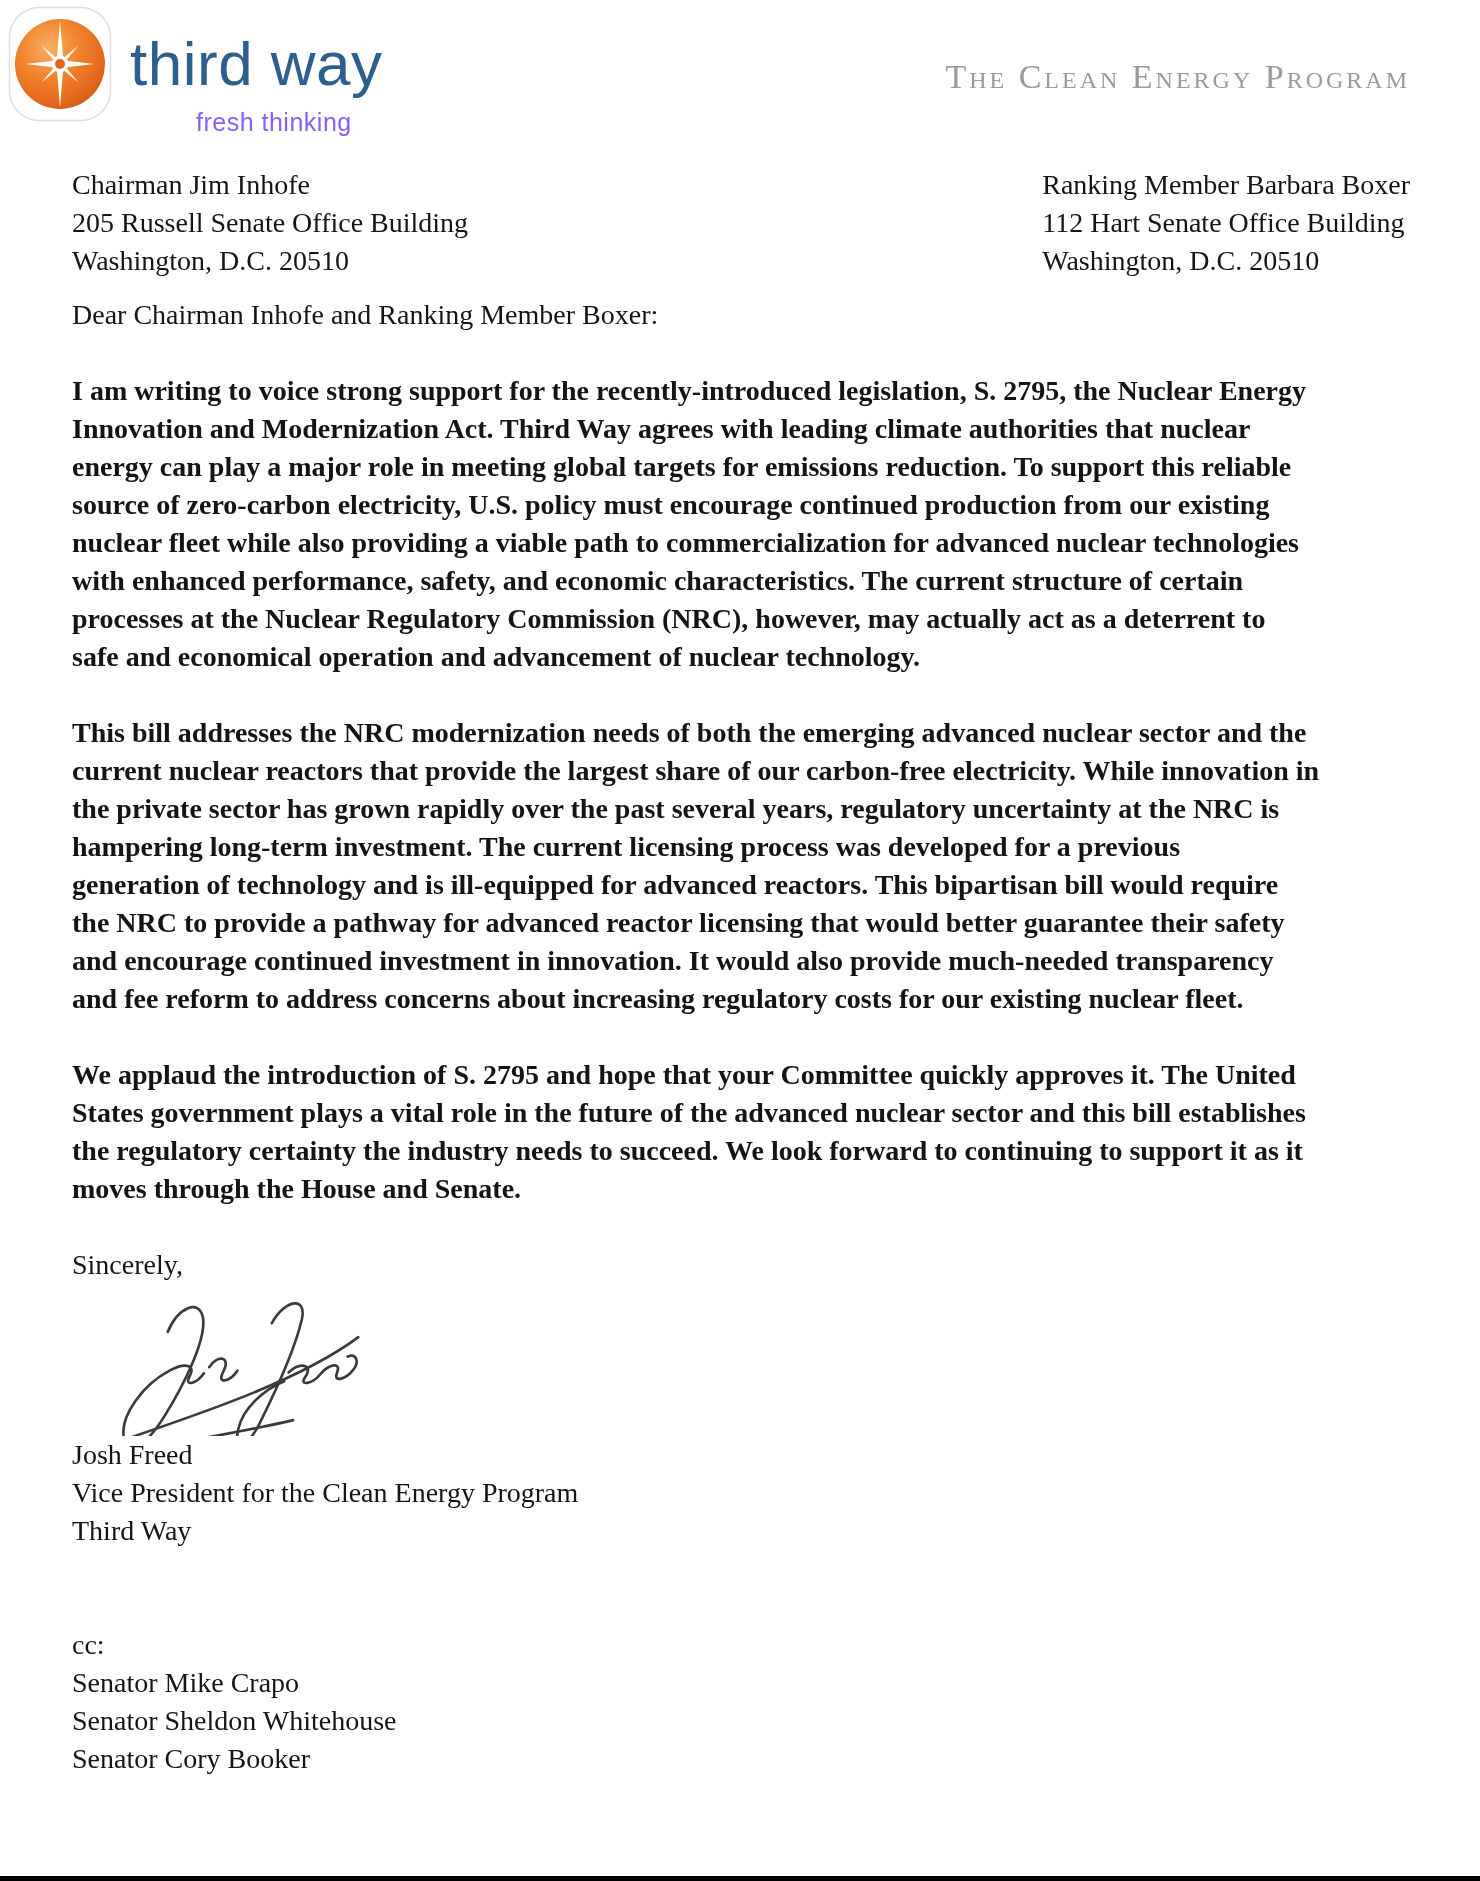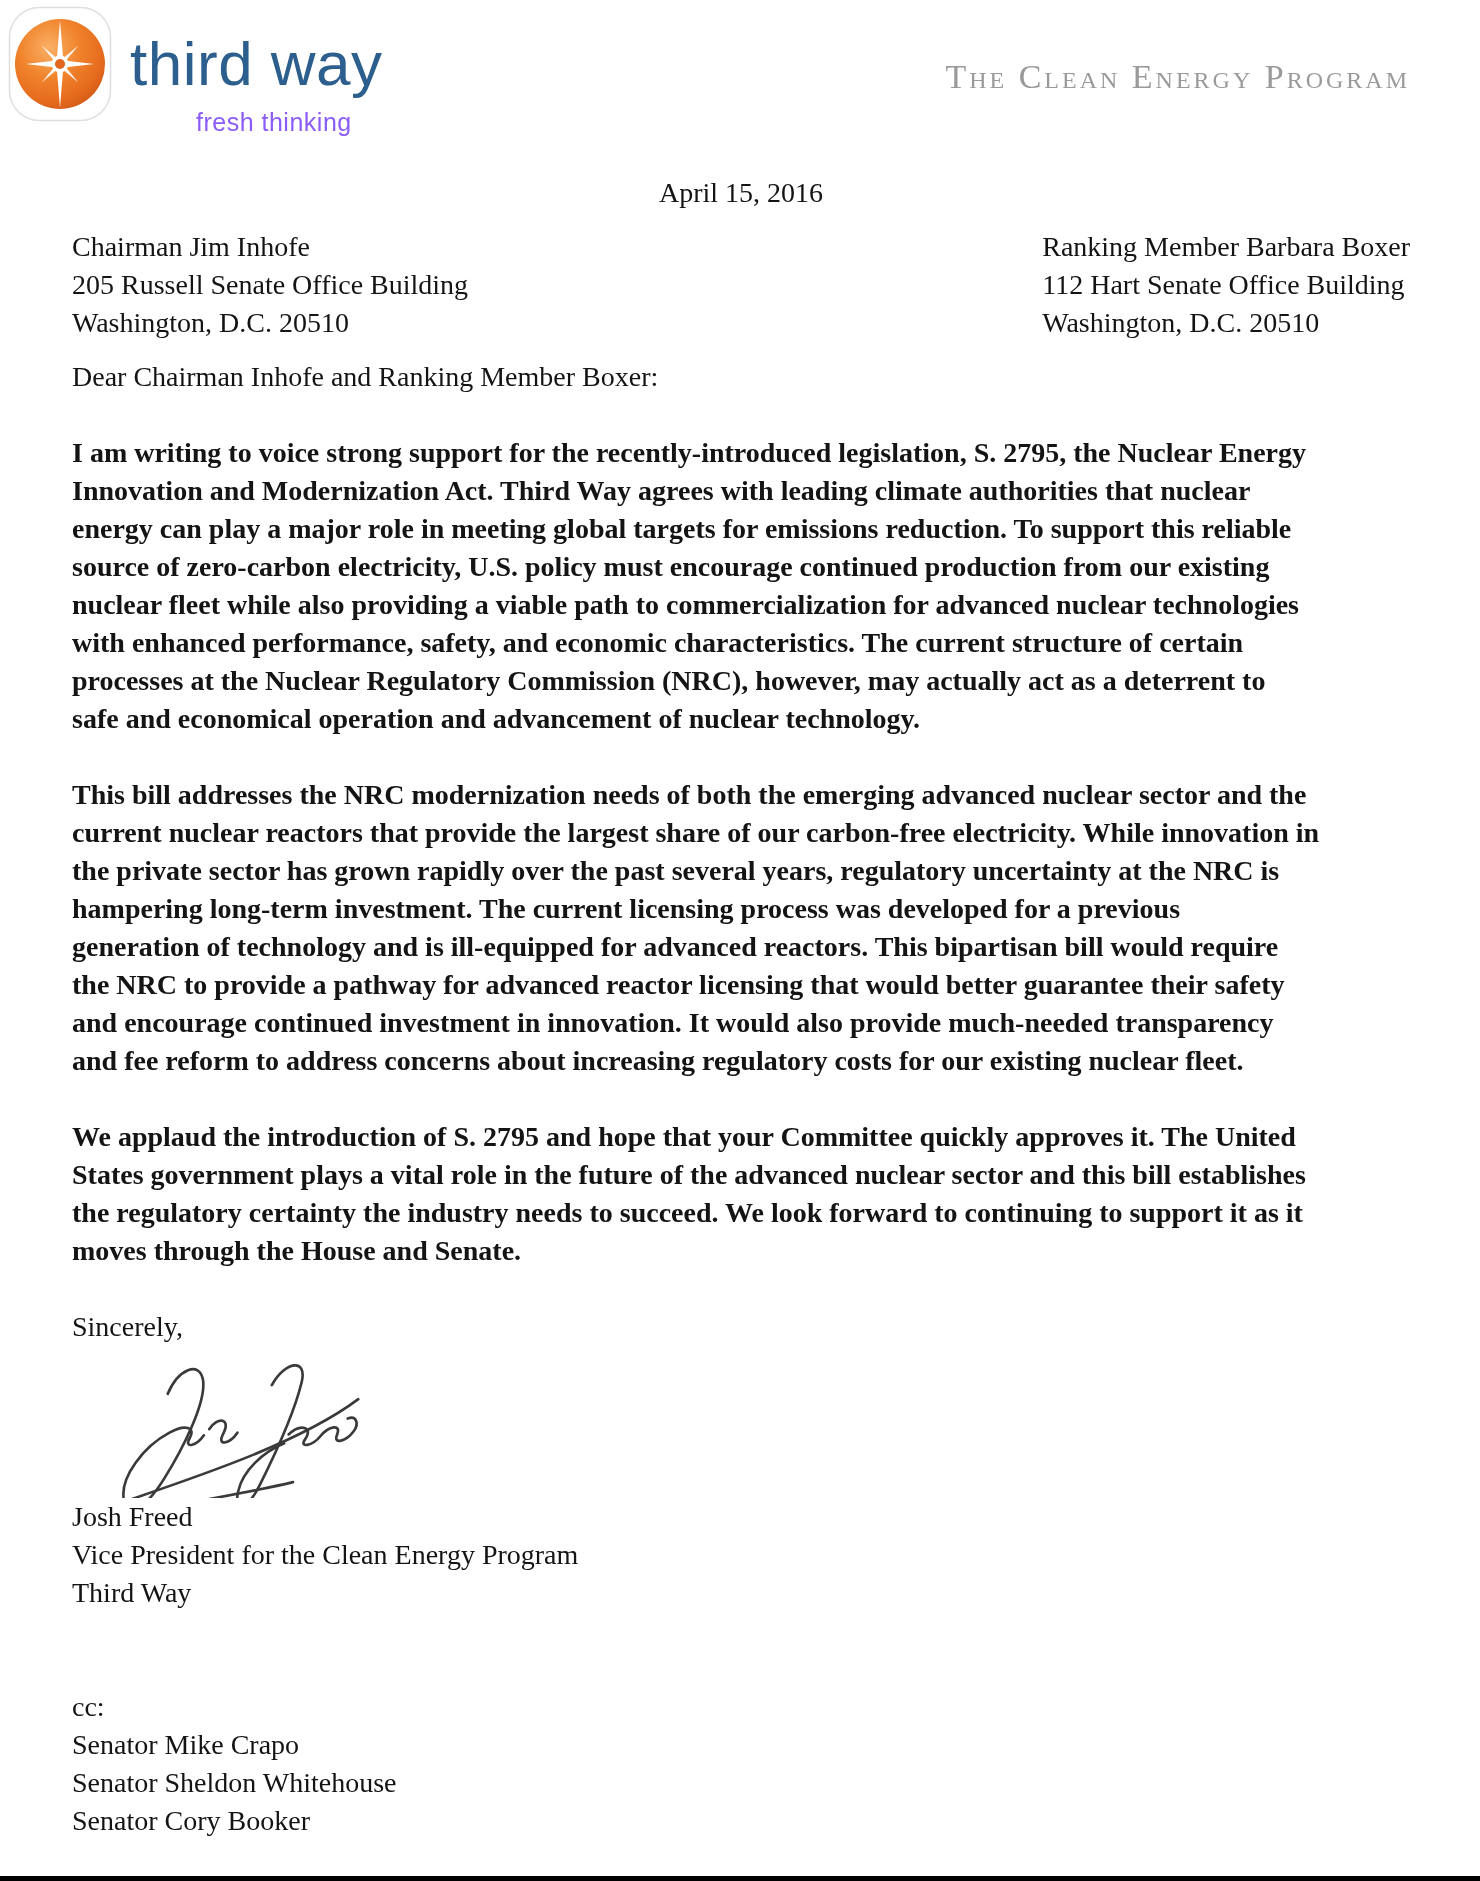--- a/index.html
+++ b/index.html
@@ -86,21 +86,20 @@
         <circle cx="52" cy="58" r="5" fill="#e2661e"></circle>
       </svg>
     </div>
     <div class="brand-name">third way</div>
     <div class="brand-tagline">fresh thinking</div>
     <div class="program-title">The Clean Energy Program</div>
   </div>
 
   <div class="content">
 
-    <div class="date-line">April 15, 2016</div>
 
     <div class="recipients">
       <div class="recipient left">Chairman Jim Inhofe
 205 Russell Senate Office Building
 Washington, D.C. 20510</div>
       <div class="recipient right">Ranking Member Barbara Boxer
 112 Hart Senate Office Building
 Washington, D.C. 20510</div>
     </div>
 

